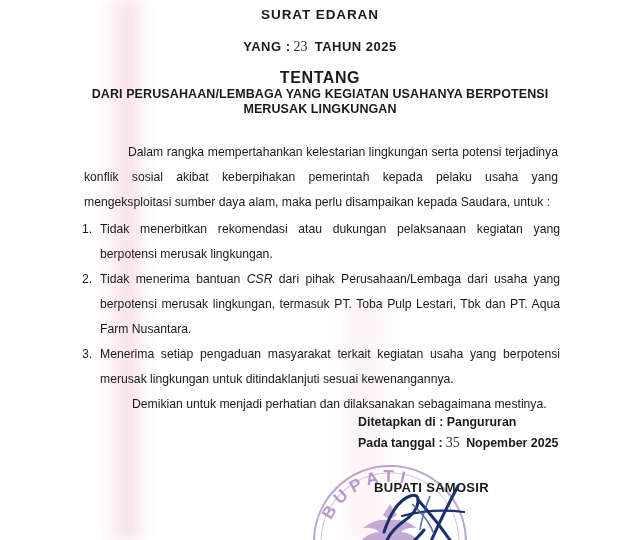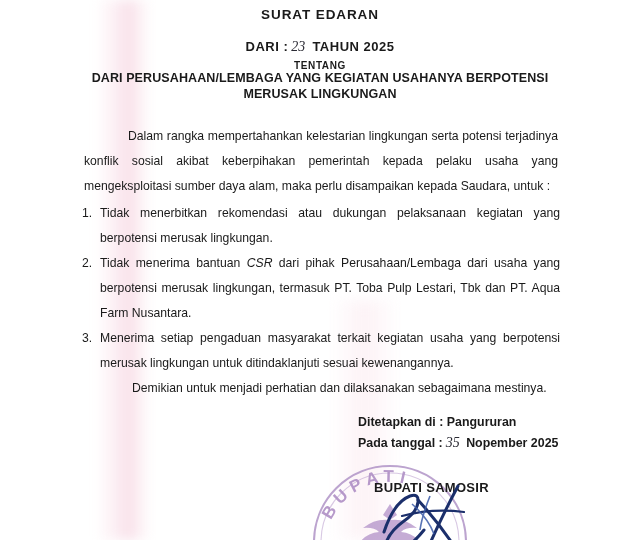--- a/index.html
+++ b/index.html
@@ -68,30 +68,29 @@
   .nomor-line {
     margin-top: 16px;
     font-weight: bold;
     font-size: 13px;
     letter-spacing: 0.5px;
     line-height: 1.1;
   }
   .handwritten {
     font-family: "Liberation Serif", serif;
     font-weight: normal;
-    font-style: italic;
     font-size: 14px;
     color: #2a2a33;
     letter-spacing: 0;
     padding: 0 3px;
   }
   .tentang {
-    margin-top: 6px;
-    font-weight: bold;
-    font-size: 10px;
+    margin-top: 15px;
+    font-weight: bold;
+    font-size: 16px;
     letter-spacing: 0.6px;
     line-height: 1.12;
   }
   .subject {
     font-weight: bold;
     font-size: 12.5px;
     letter-spacing: 0.1px;
     line-height: 1.22;
     padding: 0 18px;
   }
@@ -176,21 +175,21 @@
 
 <div class="scan-smudge"></div>
 <div class="scan-smudge-2"></div>
 
 <div class="page">
 
   <div class="header">
     <div class="doc-type">SURAT EDARAN</div>
 
     <div class="nomor-line">
-      <span>DARI :</span><span class="handwritten">23</span> <span>TAHUN 2025</span>
+      <span>YANG :</span><span class="handwritten">23</span> <span>TAHUN 2025</span>
     </div>
 
     <div class="tentang">TENTANG</div>
     <div class="subject">DARI PERUSAHAAN/LEMBAGA YANG KEGIATAN USAHANYA BERPOTENSI</div>
     <div class="subject">MERUSAK LINGKUNGAN</div>
   </div>
 
   <div class="body-block">
 
     <p class="para">Dalam rangka mempertahankan kelestarian lingkungan serta potensi terjadinya konflik sosial akibat keberpihakan pemerintah kepada pelaku usaha yang mengeksploitasi sumber daya alam, maka perlu disampaikan kepada Saudara, untuk :</p>

